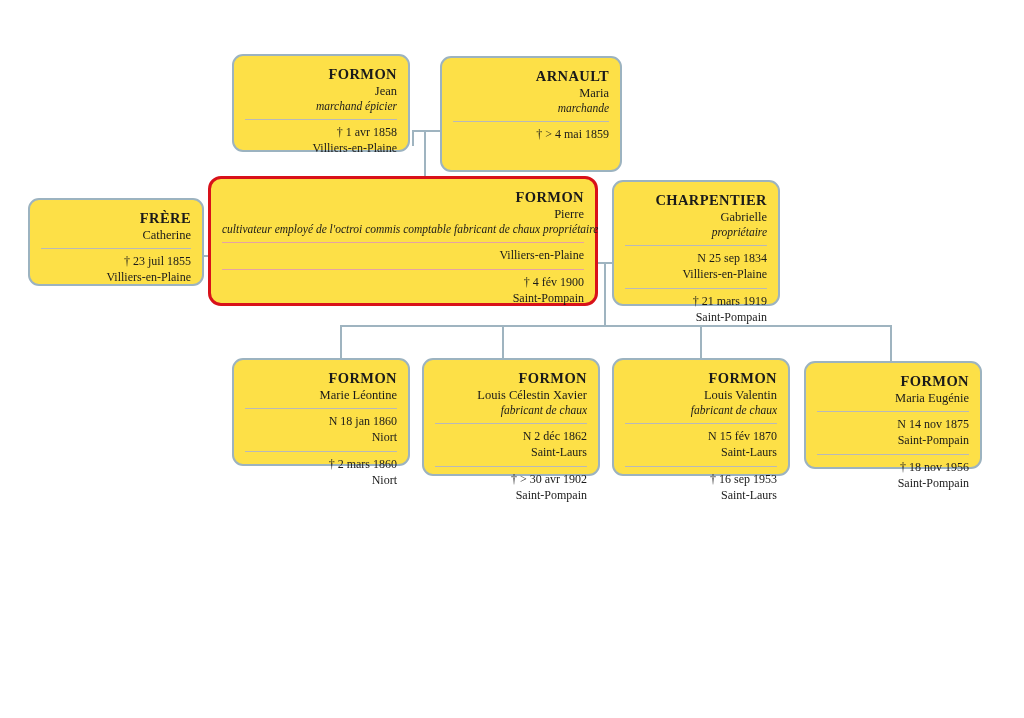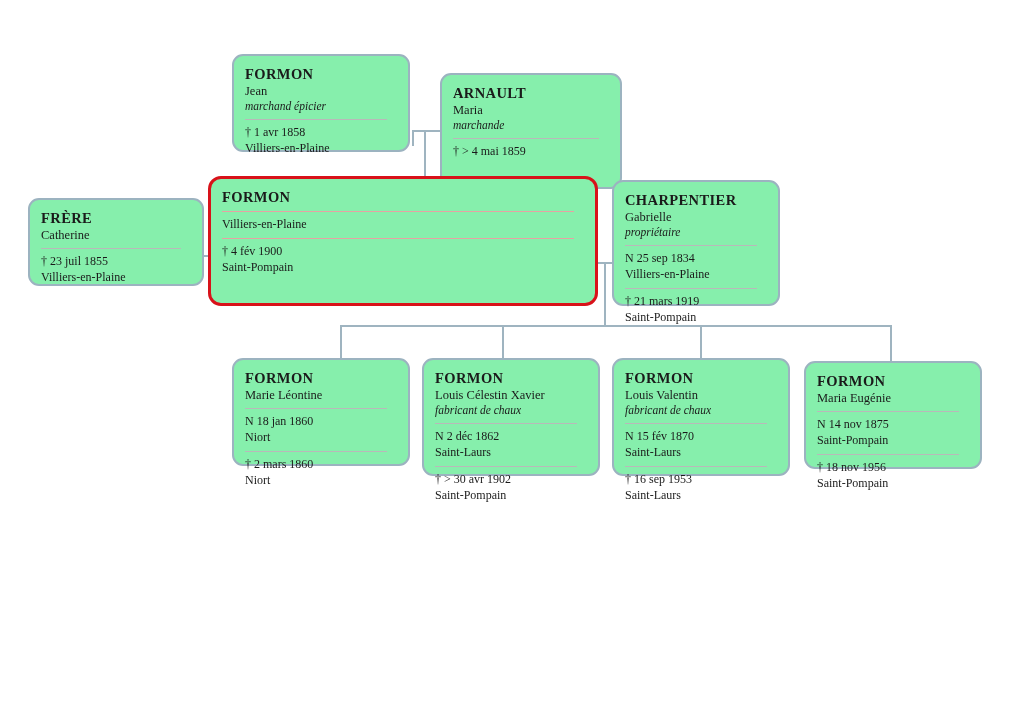--- a/index.html
+++ b/index.html
@@ -26,25 +26,26 @@
     position: absolute;
     background: #9fb4c0;
   }
   .line.h { height: 2px; }
   .line.v { width: 2px; }
 
   
   .card {
     position: absolute;
     box-sizing: border-box;
-    background: #86efac;
+    background: #fde047;
     border: 2px solid #9cb3c0;
     border-radius: 11px;
-    padding: 9px 21px 8px 11px;
+    padding: 9px 11px 8px 11px;
     color: #1a1a1a;
+    text-align: right;
   }
   .card.focus {
     border: 3px solid #d8121a;
     border-radius: 13px;
   }
 
   .surname {
     font-weight: bold;
     font-size: 14.5px;
     letter-spacing: 0.4px;
@@ -105,38 +106,40 @@
 
   <div class="card" style="left:232px; top:54px; width:178px; height:98px;">
     <div class="surname">FORMON</div>
     <div class="given">Jean</div>
     <div class="occupation">marchand épicier</div>
     <div class="rule"></div>
     <div class="evt-line">† 1 avr 1858</div>
     <div class="evt-line">Villiers-en-Plaine</div>
   </div>
 
-  <div class="card" style="left:440px; top:73px; width:182px; height:116px;">
+  <div class="card" style="left:440px; top:56px; width:182px; height:116px;">
     <div class="surname">ARNAULT</div>
     <div class="given">Maria</div>
     <div class="occupation">marchande</div>
     <div class="rule"></div>
     <div class="evt-line">† &gt; 4 mai 1859</div>
   </div>
 
   <div class="card" style="left:28px; top:198px; width:176px; height:88px;">
     <div class="surname">FRÈRE</div>
     <div class="given">Catherine</div>
     <div class="rule"></div>
     <div class="evt-line">† 23 juil 1855</div>
     <div class="evt-line">Villiers-en-Plaine</div>
   </div>
 
   <div class="card focus" style="left:208px; top:176px; width:390px; height:130px;">
     <div class="surname">FORMON</div>
+    <div class="given">Pierre</div>
+    <div class="occupation">cultivateur employé de l'octroi commis comptable fabricant de chaux propriétaire</div>
     <div class="rule"></div>
     <div class="evt-line">Villiers-en-Plaine</div>
     <div class="rule"></div>
     <div class="evt-line">† 4 fév 1900</div>
     <div class="evt-line">Saint-Pompain</div>
   </div>
 
   <div class="card" style="left:612px; top:180px; width:168px; height:126px;">
     <div class="surname">CHARPENTIER</div>
     <div class="given">Gabrielle</div>

